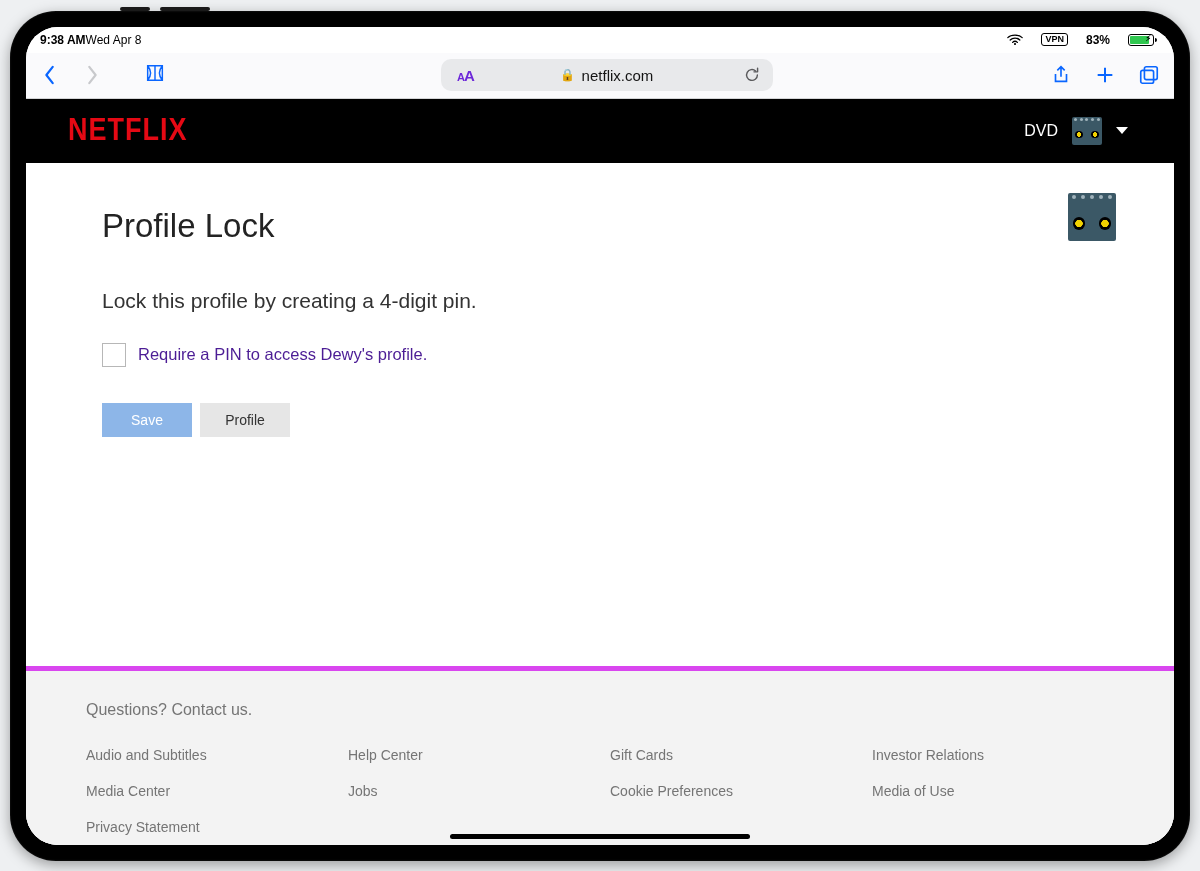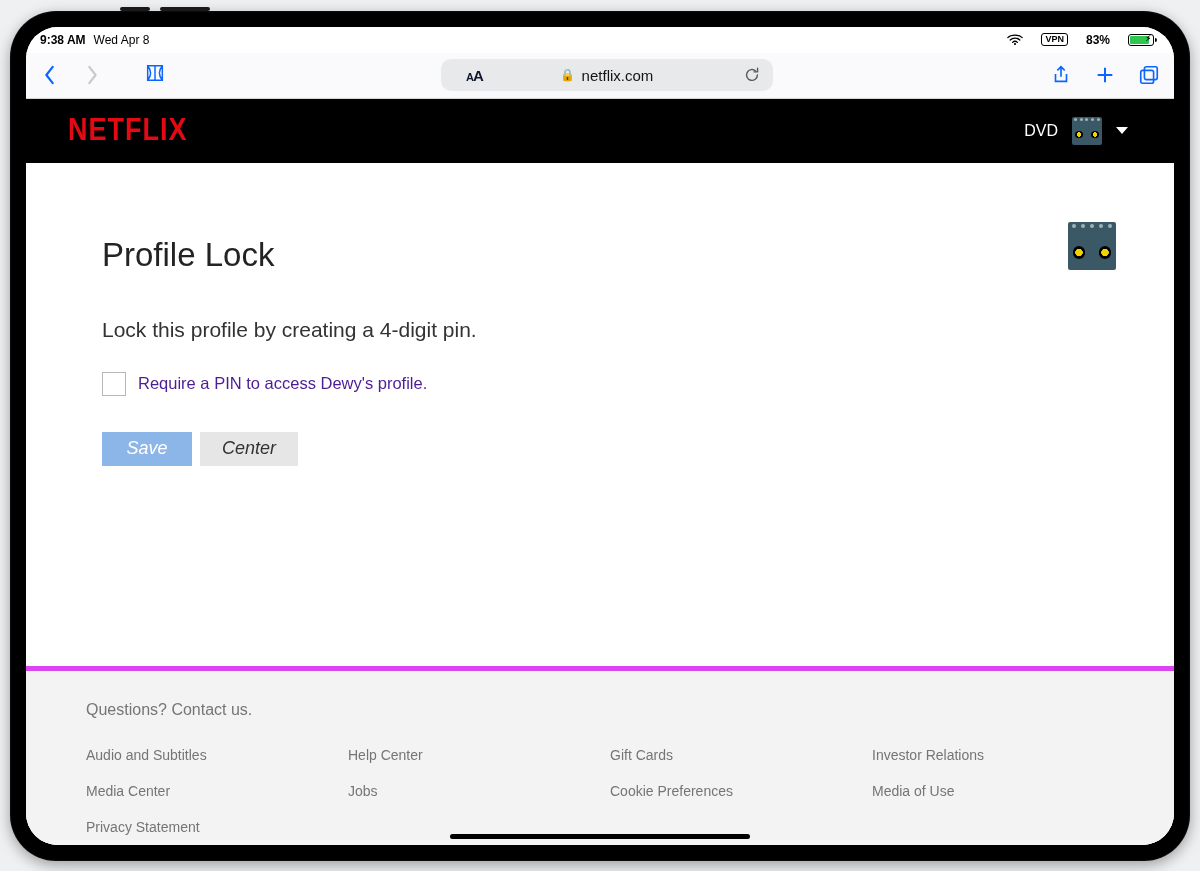--- a/index.html
+++ b/index.html
@@ -46,21 +46,21 @@
     height: 26px;
     display: flex;
     align-items: center;
     justify-content: space-between;
     font-size: 12px;
     font-weight: 600;
     padding: 0 20px 0 14px;
     color: #000;
     background: #fff;
   }
-  .status-left { display: flex; gap: 8px; align-items: baseline; }
+  .status-left { display: flex; align-items: baseline; }
   .status-left .date { font-weight: 500; }
   .status-right { display: flex; gap: 18px; align-items: center; }
   .wifi-icon, .vpn-box, .battery { display: inline-block; }
   .wifi-icon svg { width: 16px; height: 12px; display: block; }
   .vpn-box {
     border: 1.4px solid #000;
     border-radius: 3px;
     font-size: 9px;
     font-weight: 700;
     padding: 0 3px;
@@ -119,23 +119,23 @@
     border-radius: 10px;
     display: flex;
     align-items: center;
     justify-content: center;
     font-size: 15px;
     color: #141414;
     position: relative;
   }
   .url-field .aa {
     position: absolute;
-    left: 25px;
+    left: 16px;
     font-weight: 600;
-    color: #0f172a;
+    color: #6d28d9;
     letter-spacing: -1px;
   }
   .url-field .aa .small { font-size: 11px; }
   .url-field .lock { font-size: 12px; margin-right: 6px; }
   .url-field .refresh {
     position: absolute;
     right: 12px;
     width: 18px; height: 18px;
   }
   .url-field .refresh svg { width: 18px; height: 18px; }
@@ -146,21 +146,20 @@
   .tool-btn svg { width: 22px; height: 22px; stroke: #0a66ff; fill: none; stroke-width: 1.8; }
   .tool-btn.plus svg { stroke-width: 2.2; }
 
   
   .browser-viewport {
     flex: 1 1 auto;
     overflow: hidden;
     display: flex;
     flex-direction: column;
     background: #fff;
-    gap: 29px;
   }
 
   
   .nf-header {
     background: #000;
     height: 64px;
     display: flex;
     align-items: center;
     padding: 0 46px 0 42px;
     color: #fff;
@@ -245,24 +244,23 @@
     border: 1px solid #b7b7b7;
     background: #fff;
   }
   .checkbox-row .lbl { font-size: 16.5px; color: #4c1d95; }
 
   .btn-row { display: flex; gap: 8px; }
   .btn {
     height: 34px;
     min-width: 90px;
     padding: 0 22px;
-    font-size: 18px;
+    font-size: 14px;
     border: none;
     cursor: pointer;
-    font-style: italic;
   }
   .btn.save { background: #8db6e8; color: #fff; }
   .btn.cancel { background: #e6e6e6; color: #333; }
 
   .avatar-lg {
     position: absolute;
     top: 30px; right: 58px;
     width: 48px; height: 48px;
   }
   .avatar-lg .dots i { width: 4px; height: 4px; }
@@ -411,21 +409,21 @@
         <h1>Profile Lock</h1>
         <div class="sub">Lock this profile by creating a 4-digit pin.</div>
 
         <div class="checkbox-row">
           <span class="box"></span>
           <span class="lbl">Require a PIN to access Dewy's profile.</span>
         </div>
 
         <div class="btn-row">
           <button class="btn save">Save</button>
-          <button class="btn cancel">Center</button>
+          <button class="btn cancel">Profile</button>
         </div>
       </div>
 
       <div class="nf-footer">
         <div class="q">Questions? Contact us.</div>
         <div class="foot-cols">
           <span>Audio and Subtitles</span>
           <span>Help Center</span>
           <span>Gift Cards</span>
           <span>Investor Relations</span>

